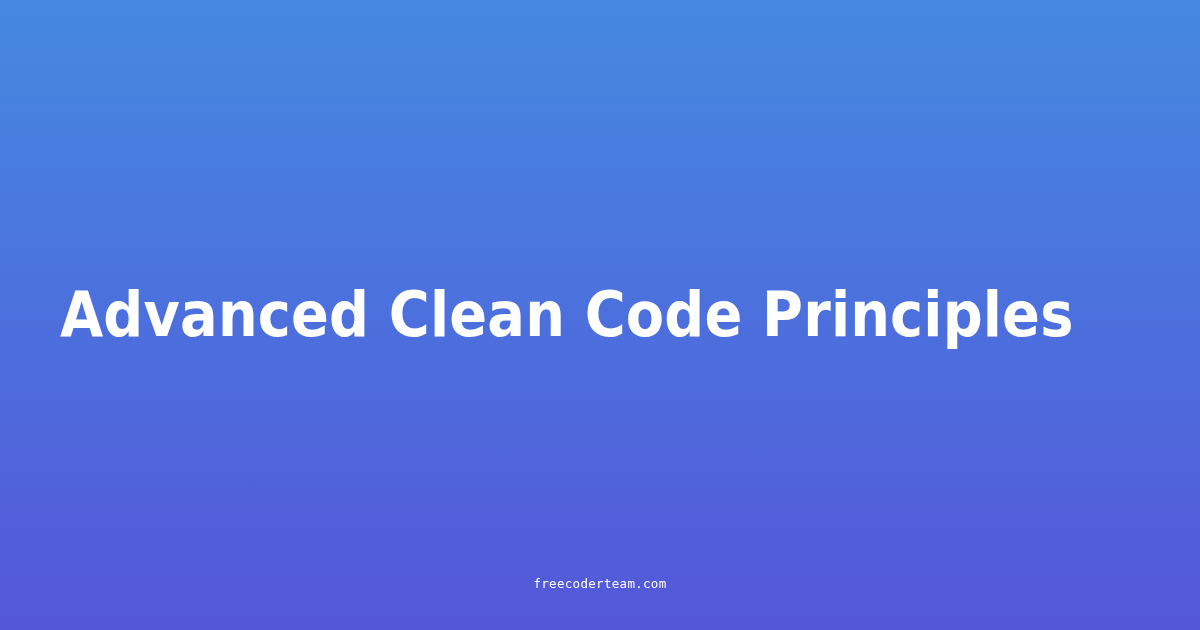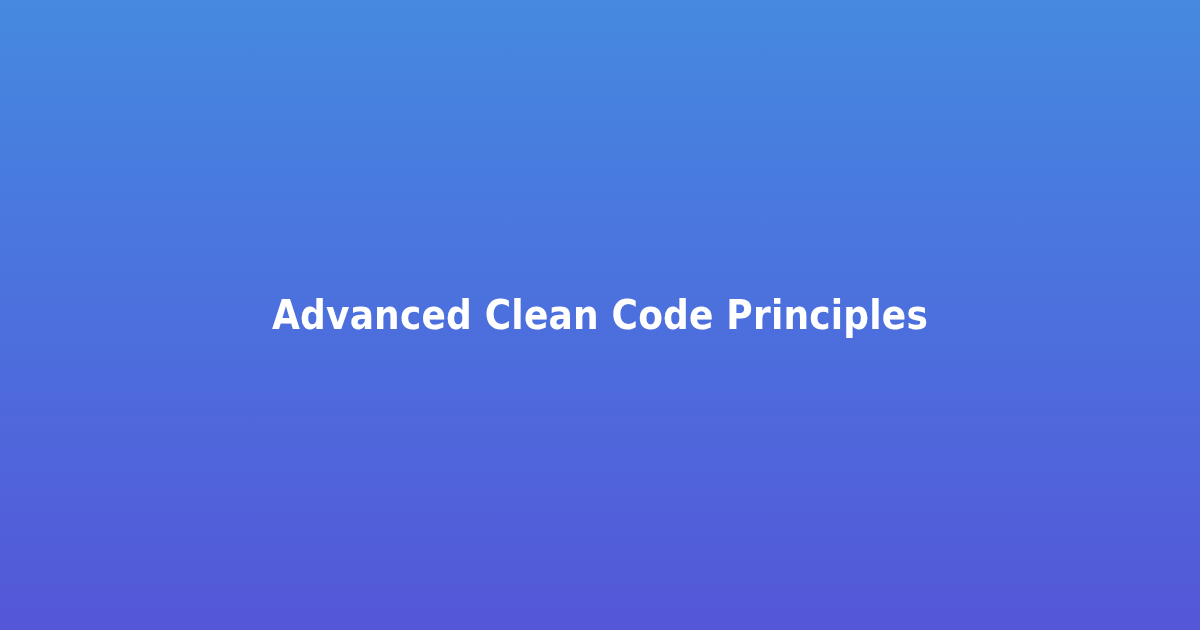--- a/index.html
+++ b/index.html
@@ -41,24 +41,24 @@
     align-items: center;
     justify-content: center;
     padding: 0 60px;
     box-sizing: border-box;
   }
 
   .og-title {
     margin: 0;
     padding: 0;
     width: 100%;
-    text-align: center;
+    text-align: left;
     color: #ffffff;
     font-family: "DejaVu Sans Condensed", "DejaVu Sans", "Liberation Sans", sans-serif;
-    font-size: 40px;
+    font-size: 62px;
     font-weight: 700;
     line-height: 1.12;
     letter-spacing: 0.2px;
     font-stretch: condensed;
     white-space: nowrap;
   }
 
   
   .footer-block {
     position: absolute;
@@ -84,14 +84,17 @@
 </style>
 </head>
 <body>
 
 <div class="og-card">
 
   <div class="title-block">
     <h1 class="og-title">Advanced Clean Code Principles</h1>
   </div>
 
+  <div class="footer-block">
+    <span class="og-footer">freecoderteam.com</span>
+  </div>
 
 </div>
 
 </body></html>

